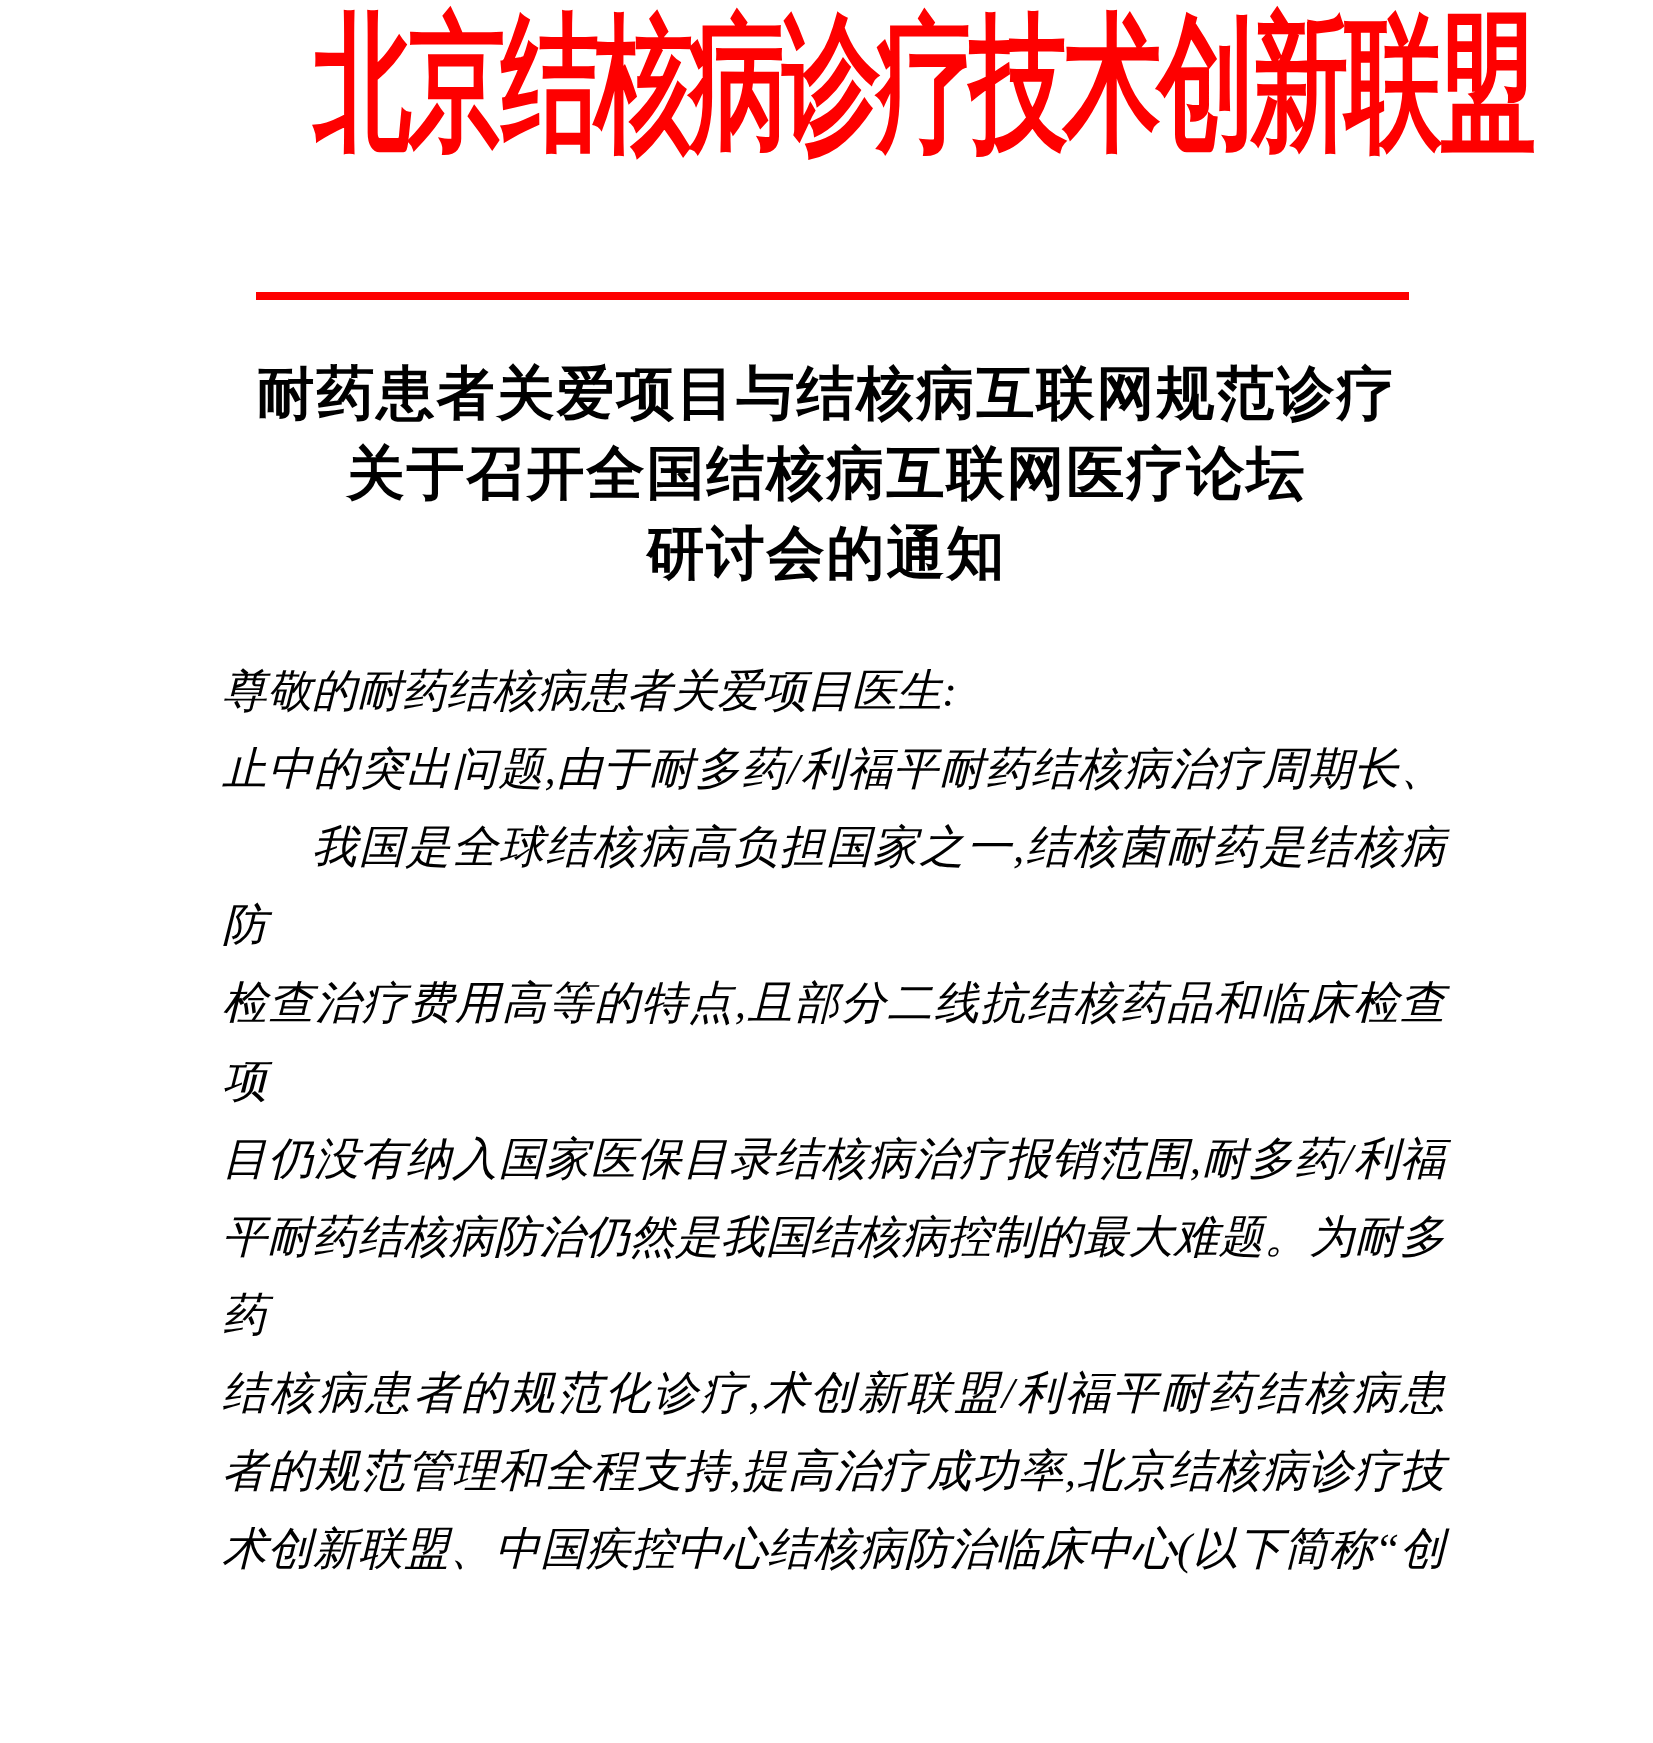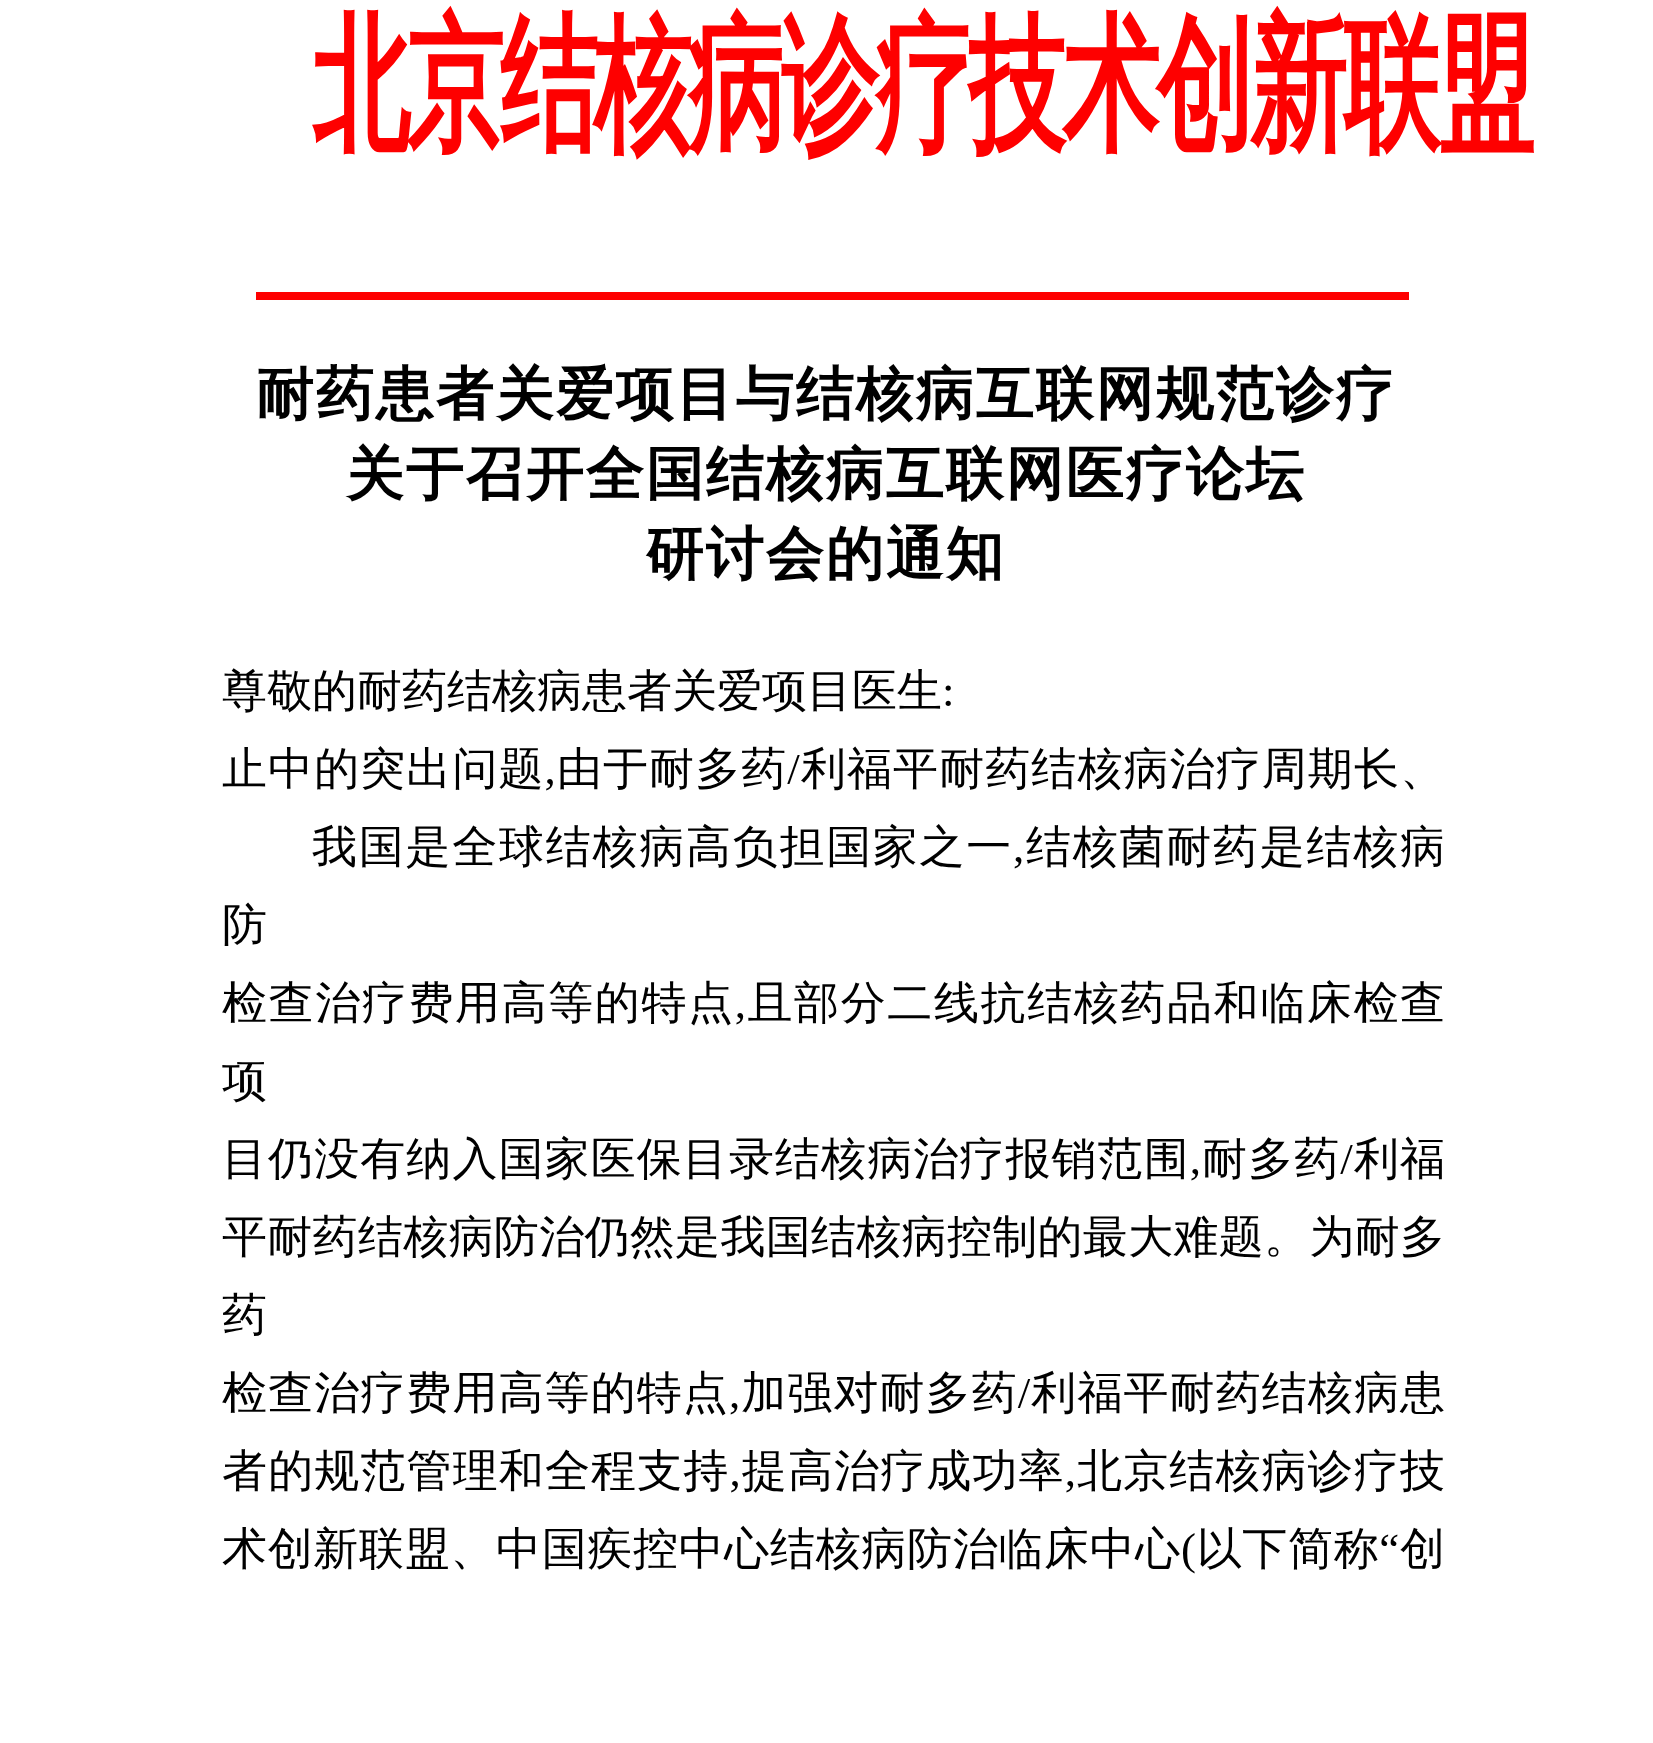--- a/index.html
+++ b/index.html
@@ -68,20 +68,21 @@
     top: 652px;
     left: 222px;
     width: 1223px;
   }
   .body-line {
     font-size: 45px;
     line-height: 78px;
     letter-spacing: 0px;
     white-space: normal;
     text-align: left;
+    font-style: italic;
   }
   .body-line.fill {
     text-align: justify;
     text-align-last: justify;
     text-justify: inter-character;
   }
   .body-line.indent {
     text-indent: 2em;
   }
 </style>
@@ -113,21 +114,21 @@
 
       <div class="body-line indent fill">我国是全球结核病高负担国家之一,结核菌耐药是结核病防</div>
 
       <div class="body-line fill">检查治疗费用高等的特点,且部分二线抗结核药品和临床检查项</div>
 
       <div class="body-line fill">目仍没有纳入国家医保目录结核病治疗报销范围,耐多药/利福</div>
 
       <div class="body-line fill">平耐药结核病防治仍然是我国结核病控制的最大难题。为耐多药</div>
 
 
-      <div class="body-line fill">检查治疗费用高等的特点,加强对耐多药/利福平耐药结核病患</div>
+      <div class="body-line fill">结核病患者的规范化诊疗,术创新联盟/利福平耐药结核病患</div>
 
       <div class="body-line fill">者的规范管理和全程支持,提高治疗成功率,北京结核病诊疗技</div>
 
       <div class="body-line fill">术创新联盟、中国疾控中心结核病防治临床中心(以下简称“创</div>
 
 
     </div>
 
 </div>
 

